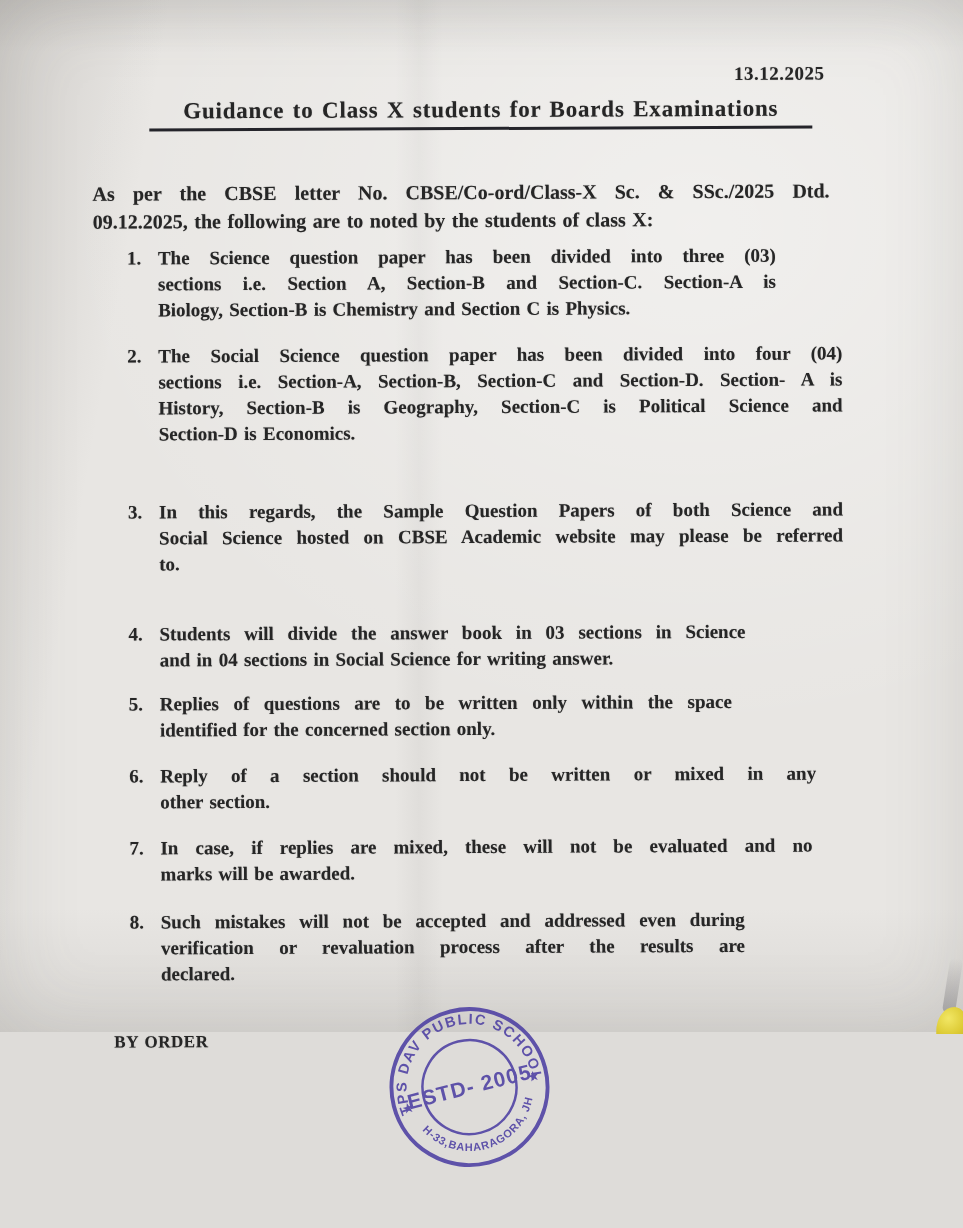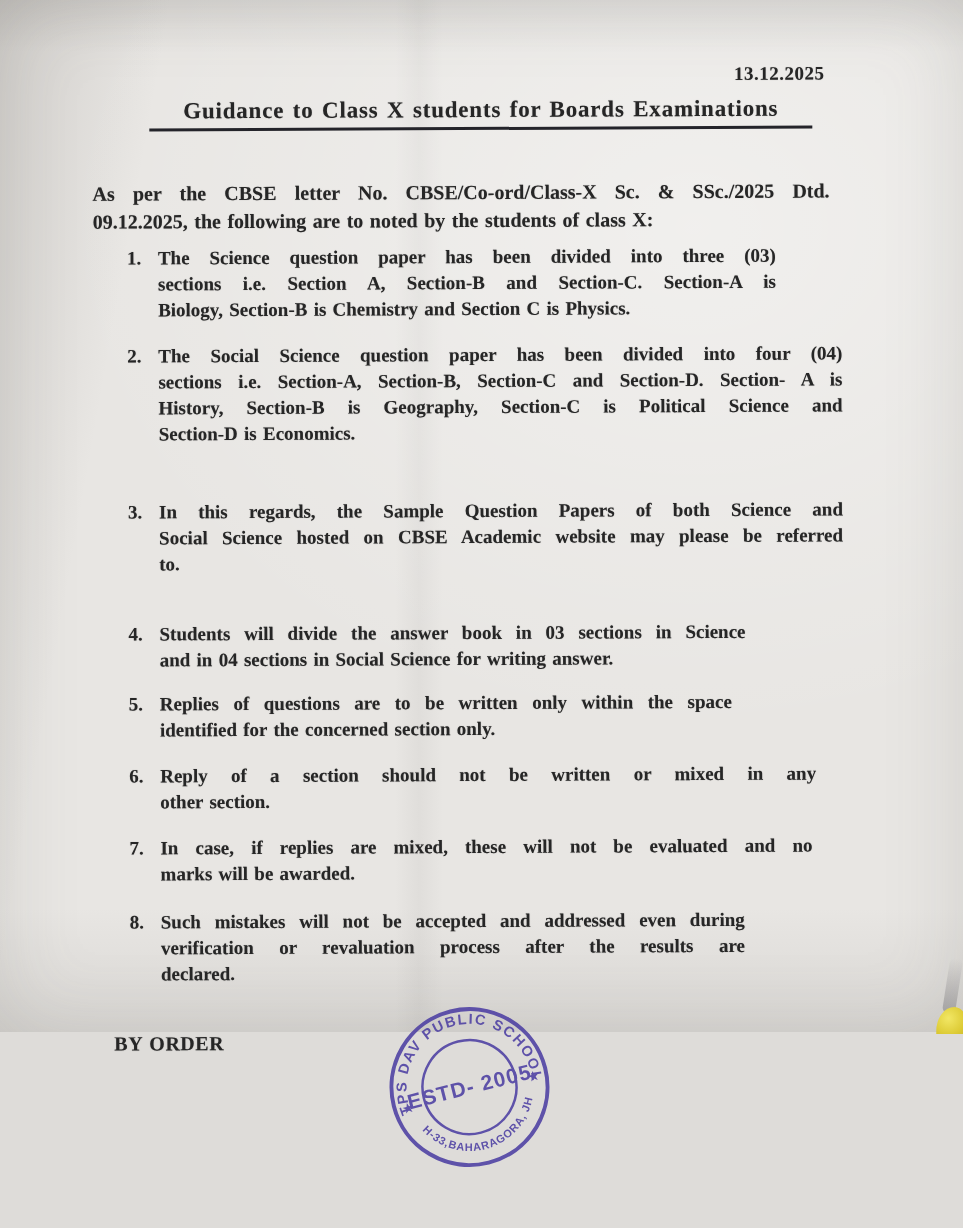--- a/index.html
+++ b/index.html
@@ -60,21 +60,21 @@
   .item:nth-child(2) .lines{width:684px;}
   .item:nth-child(3) .lines{width:684px;}
   .item:nth-child(4) .lines{width:586px;}
   .item:nth-child(5) .lines{width:572px;}
   .item:nth-child(6) .lines{width:656px;}
   .item:nth-child(7) .lines{width:652px;}
   .item:nth-child(8) .lines{width:584px;}
   .intro .line{width:737px;}
   .by-order{
     position:absolute;top:1031px;left:112px;
-    font-size:20px;letter-spacing:0.5px;
+    font-size:17px;letter-spacing:0.5px;
   }
   .stamp{
     position:absolute;left:377px;top:997px;width:180px;height:180px;
     opacity:0.88;
   }
   .stamp svg{display:block;}
   .stamp .ring{fill:none;stroke:var(--stamp-ink,#4d3fa3);}
   .stamp .outer{stroke-width:4;}
   .stamp .inner{stroke-width:2.5;}
   .stamp text, .stamp textPath{

